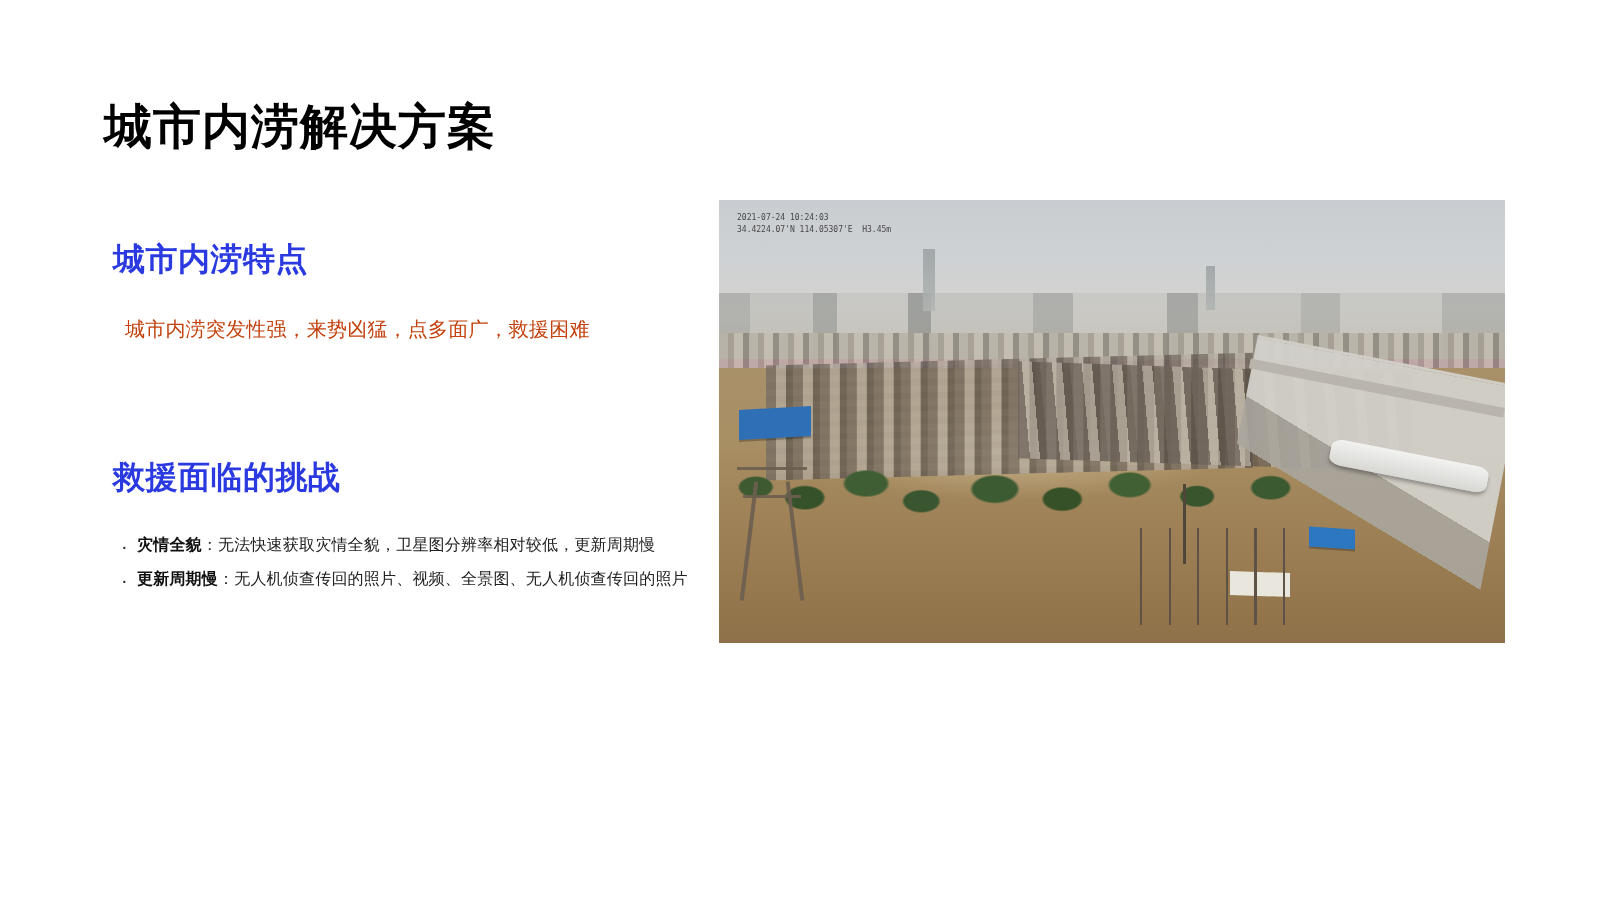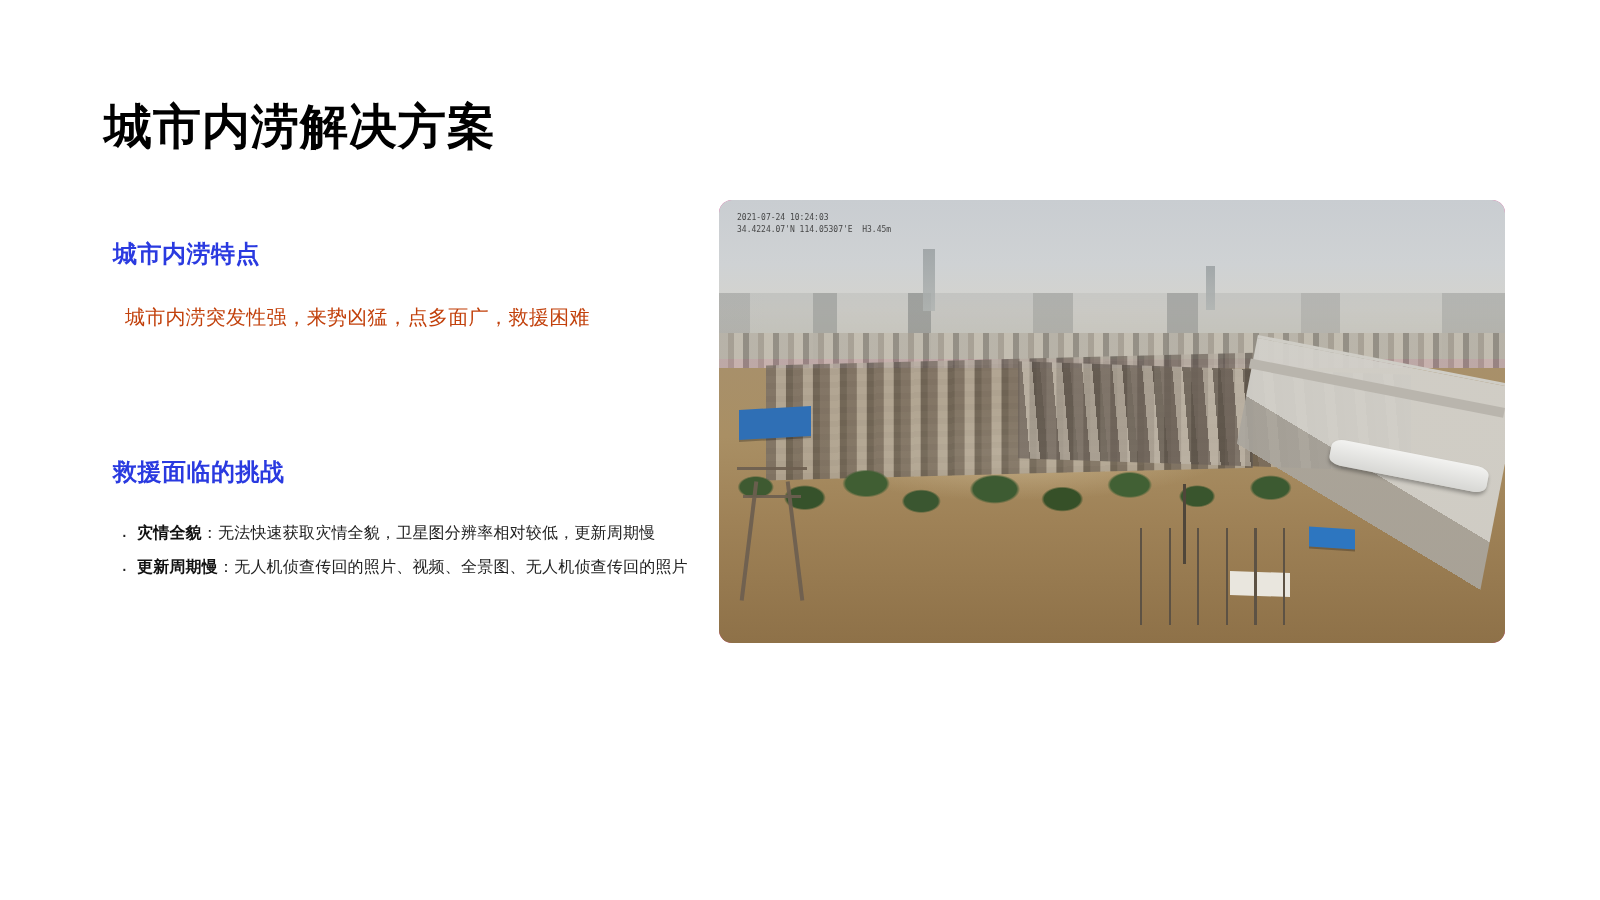--- a/index.html
+++ b/index.html
@@ -34,29 +34,29 @@
   }
 
   .left-col {
     position: absolute;
     left: 113px;
     top: 238px;
     width: 600px;
   }
 
   .section-heading {
-    font-size: 24px;
+    font-size: 32px;
     font-weight: bold;
     color: #2a3ae0;
     letter-spacing: 0.5px;
     margin: 0 0 30px 0;
   }
 
   .section-heading.second {
-    margin-top: 12px;
+    margin-top: 0;
   }
 
   .body-text {
     font-size: 20px;
     color: #c2410c;
     line-height: 1.7;
     margin: 12px;
     letter-spacing: 0.2px;
   }
 
@@ -98,21 +98,20 @@
 
   
   .photo-frame {
     position: absolute;
     left: 719px;
     top: 200px;
     width: 786px;
     height: 443px;
     overflow: hidden;
     background: #ec4899;
-    border-radius: 13px;
   }
 
   .sky {
     position: absolute;
     left: 0; top: 0; right: 0;
     height: 36%;
     background: linear-gradient(180deg, #c9cdd1 0%, #cfd2d4 40%, #d4d3cd 70%, #cfcabd 100%);
   }
 
   .skyline {

